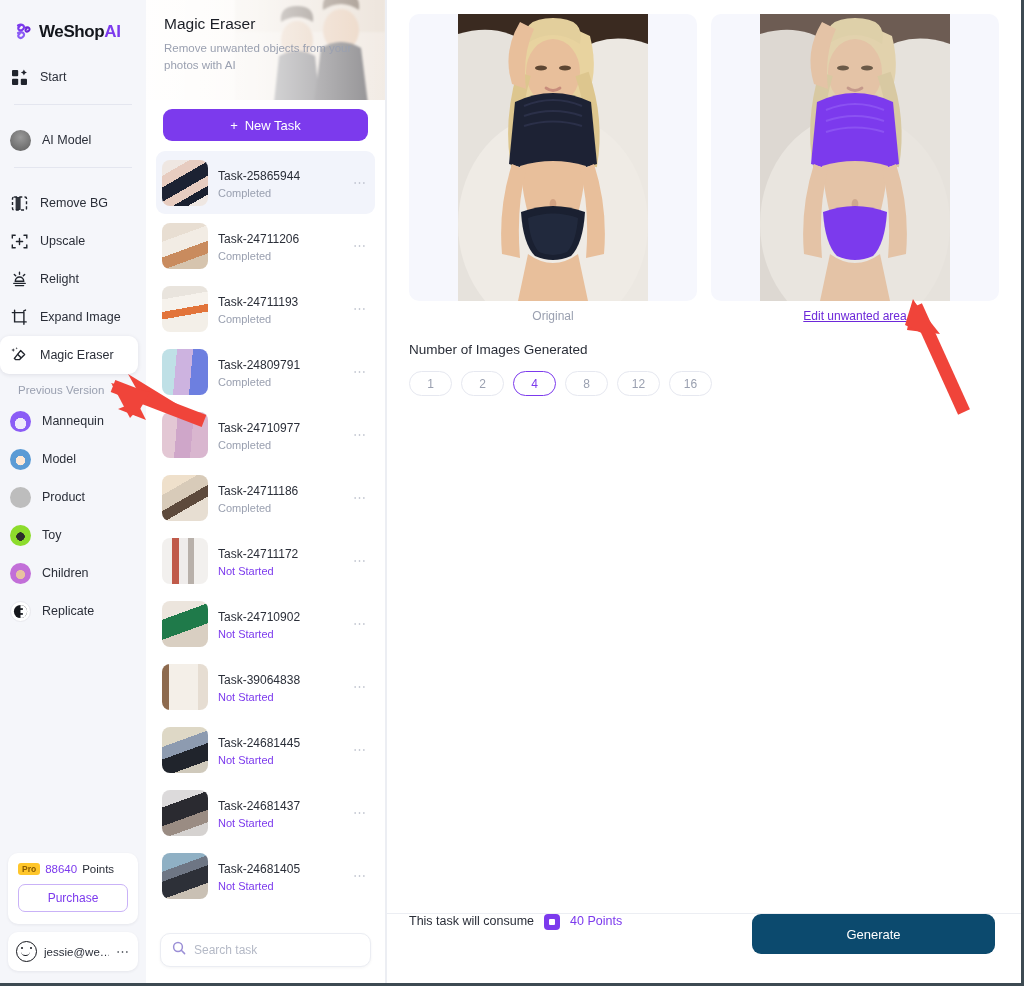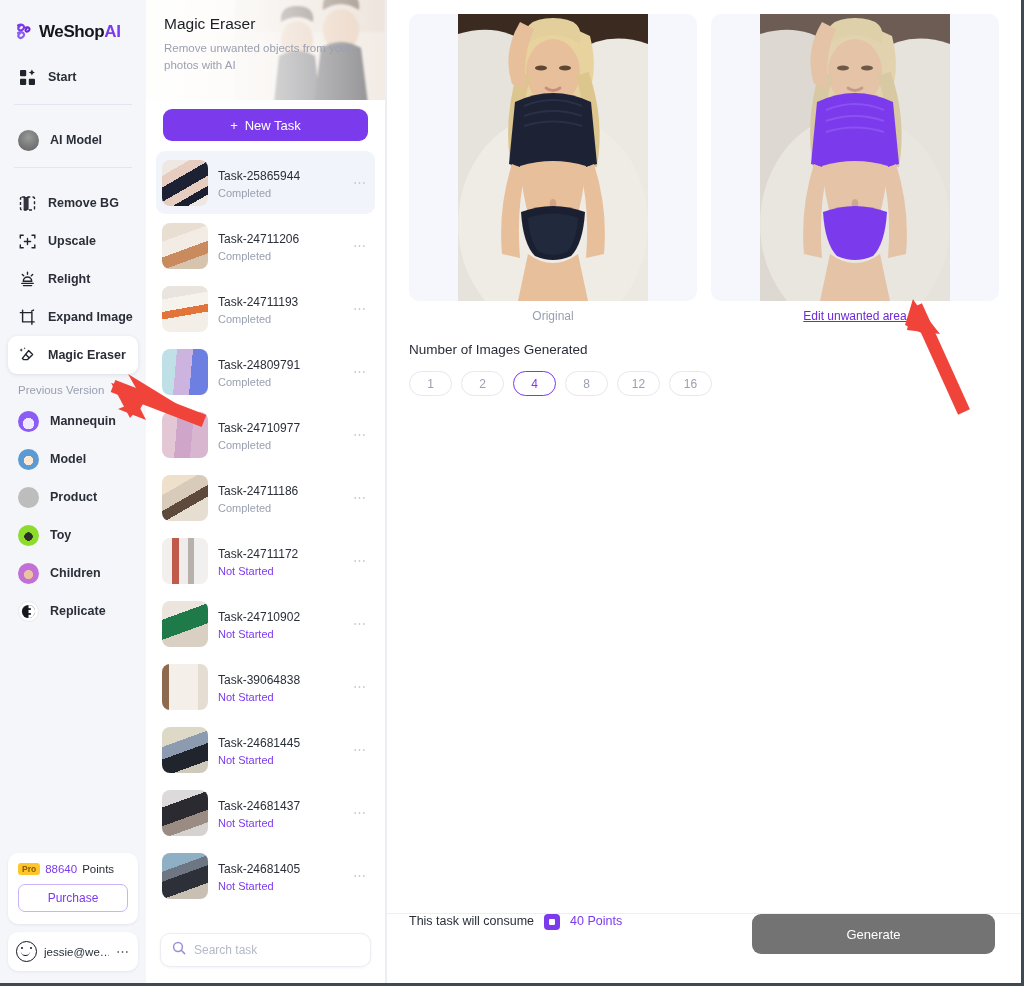--- a/index.html
+++ b/index.html
@@ -37,21 +37,21 @@
     position: relative;
     flex: 0 0 24px;
   }
   .logo-text {
     font-size: 17px; font-weight: bold;
     color: #13161c; letter-spacing: -0.4px;
     white-space: nowrap;
   }
   .logo-text .ai { color: #7c3aed; }
 
-  .nav-section { padding: 8px 8px 0 8px; font-weight: bold; }
+  .nav-section { padding: 8px 8px 0 0; }
   .nav-item {
     display: flex; align-items: center;
     gap: 11px;
     height: 38px;
     padding-left: 10px;
     border-radius: 9px;
     cursor: pointer;
     font-size: 12.5px;
     color: #2a2e38;
     white-space: nowrap;
@@ -327,21 +327,21 @@
   }
   .chip-icon::after {
     content: ""; position: absolute;
     left: 5px; top: 5px; width: 6px; height: 6px;
     border-radius: 1px; background: #fff;
   }
   .points-cost { color: #7c3aed; font-size: 12.5px; }
   .generate-btn {
     margin-left: auto;
     width: 243px; height: 40px;
-    background: #737373;
+    background: #0c4a6e;
     border: none; border-radius: 9px;
     color: #fff; font-size: 13px;
     cursor: pointer; font-family: inherit;
   }
 
   
   .arrow-overlay {
     position: absolute; inset: 0;
     pointer-events: none;
     z-index: 99;

